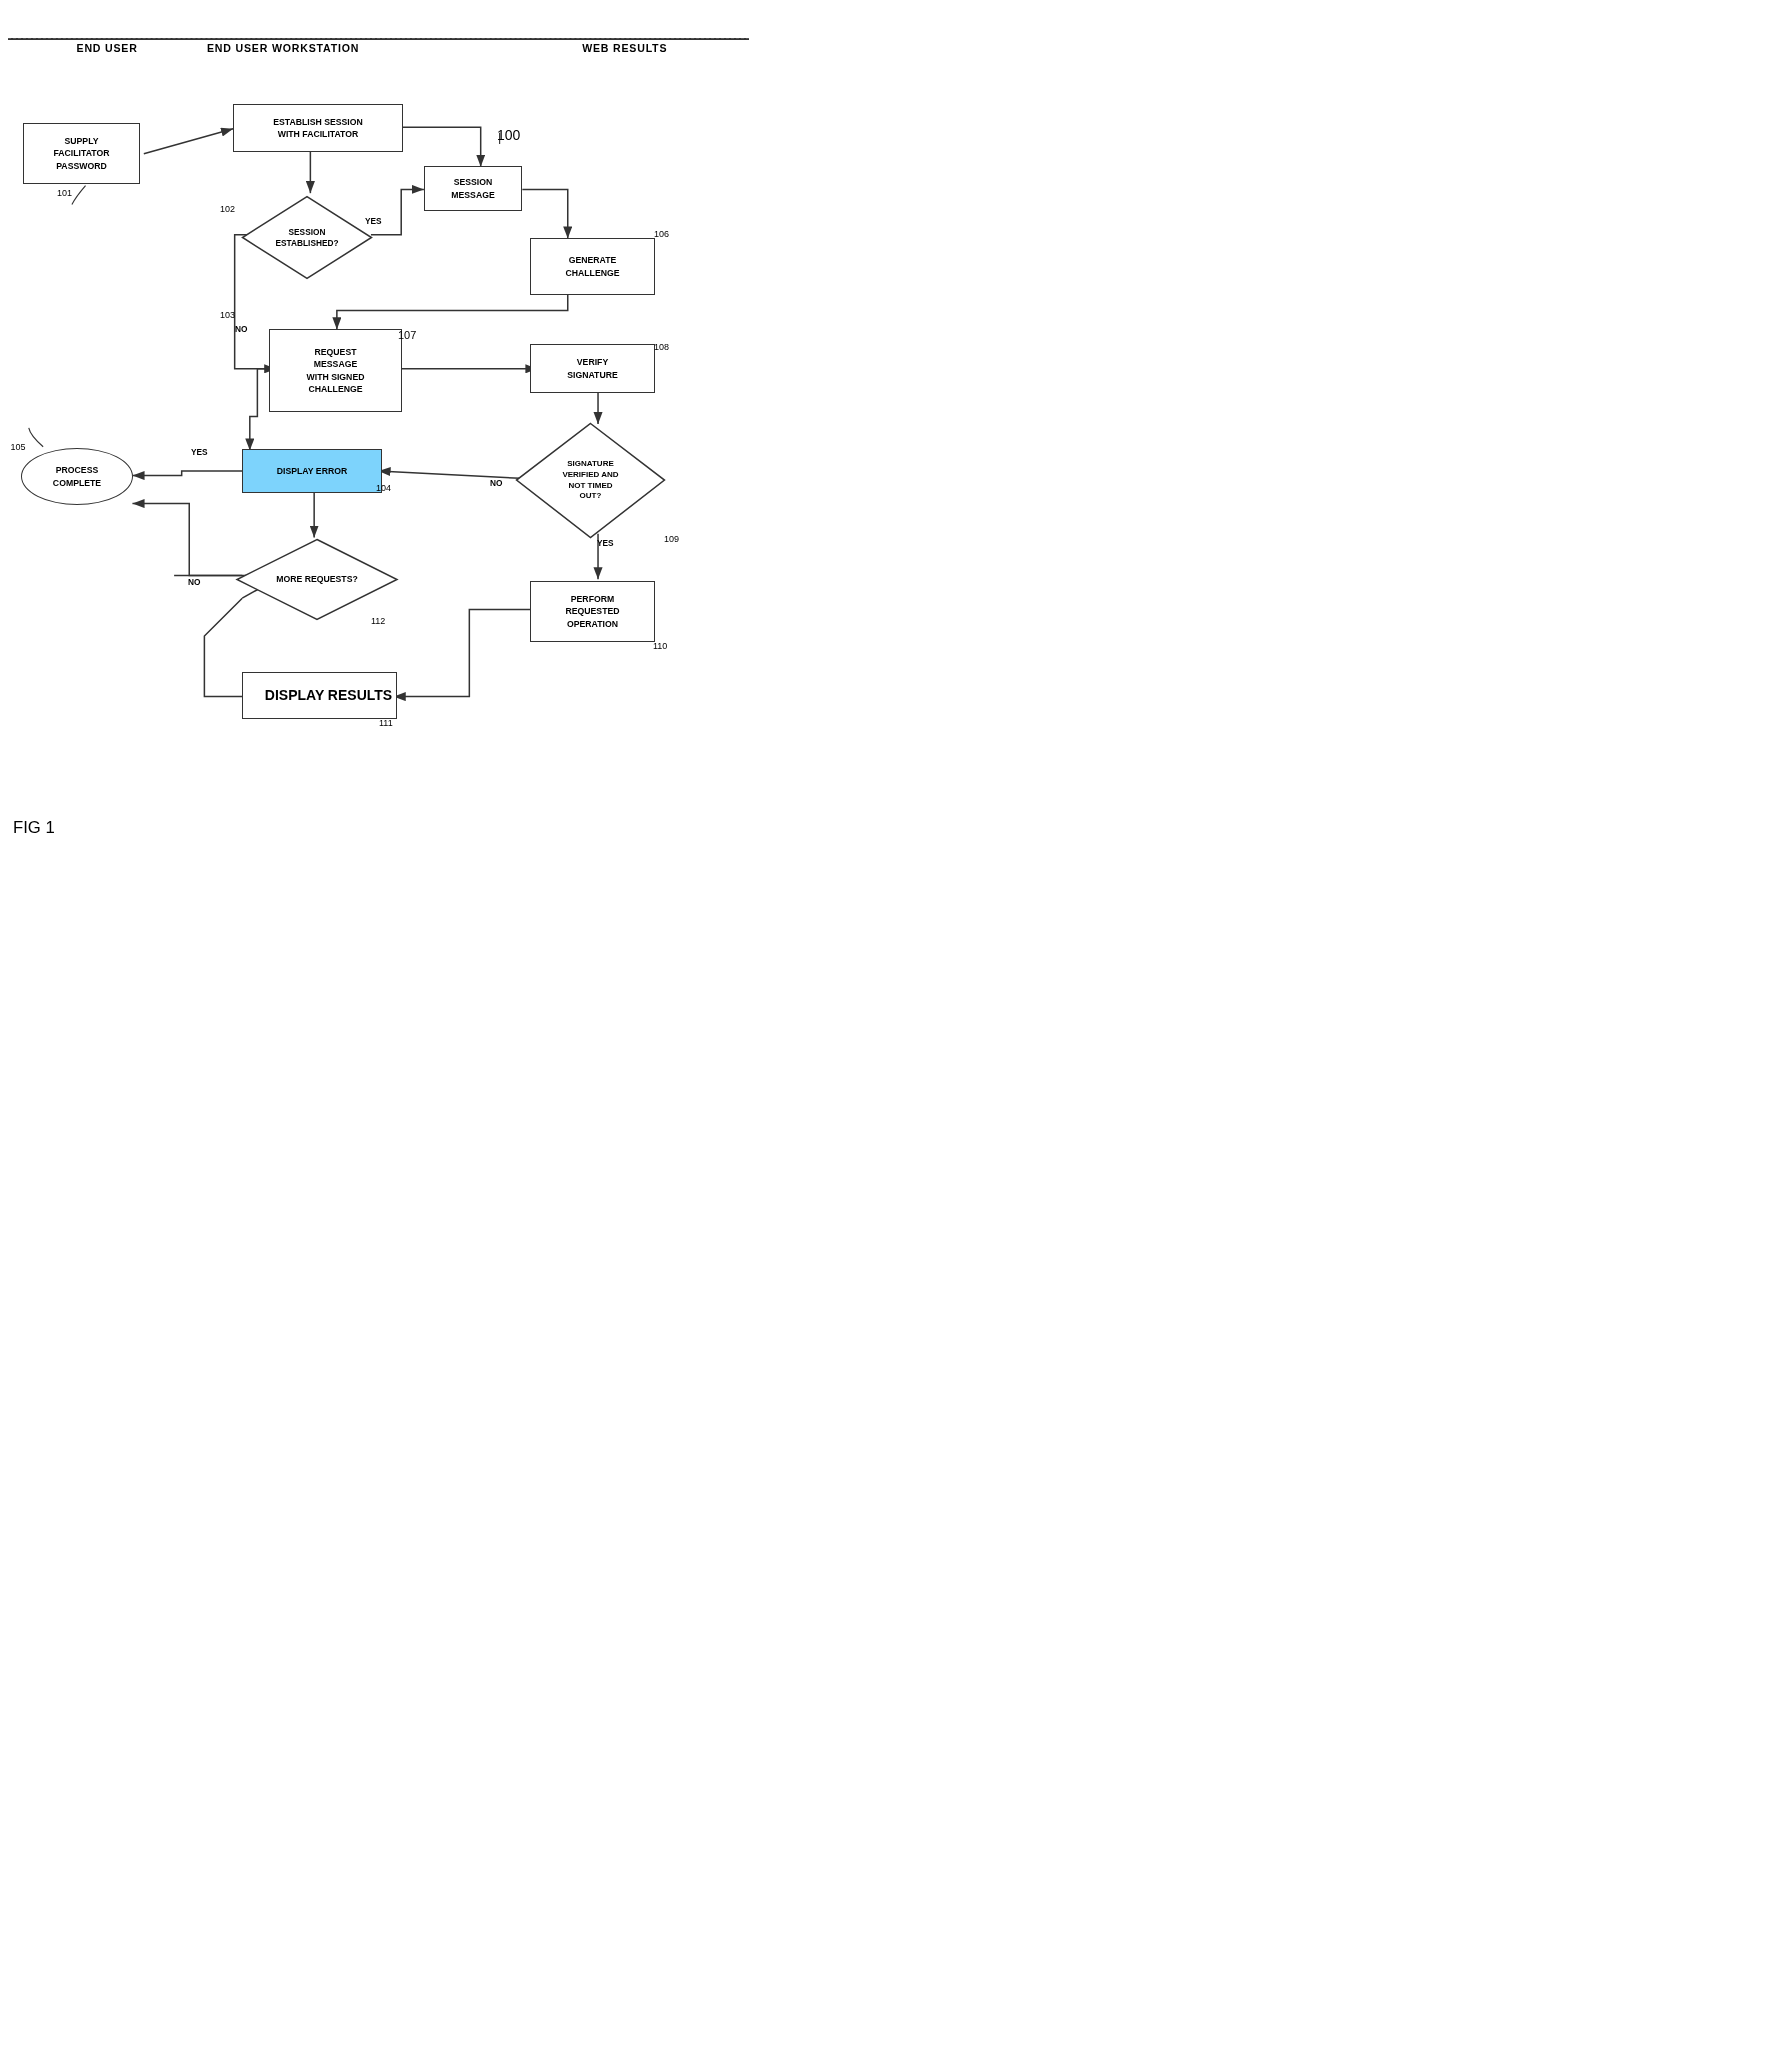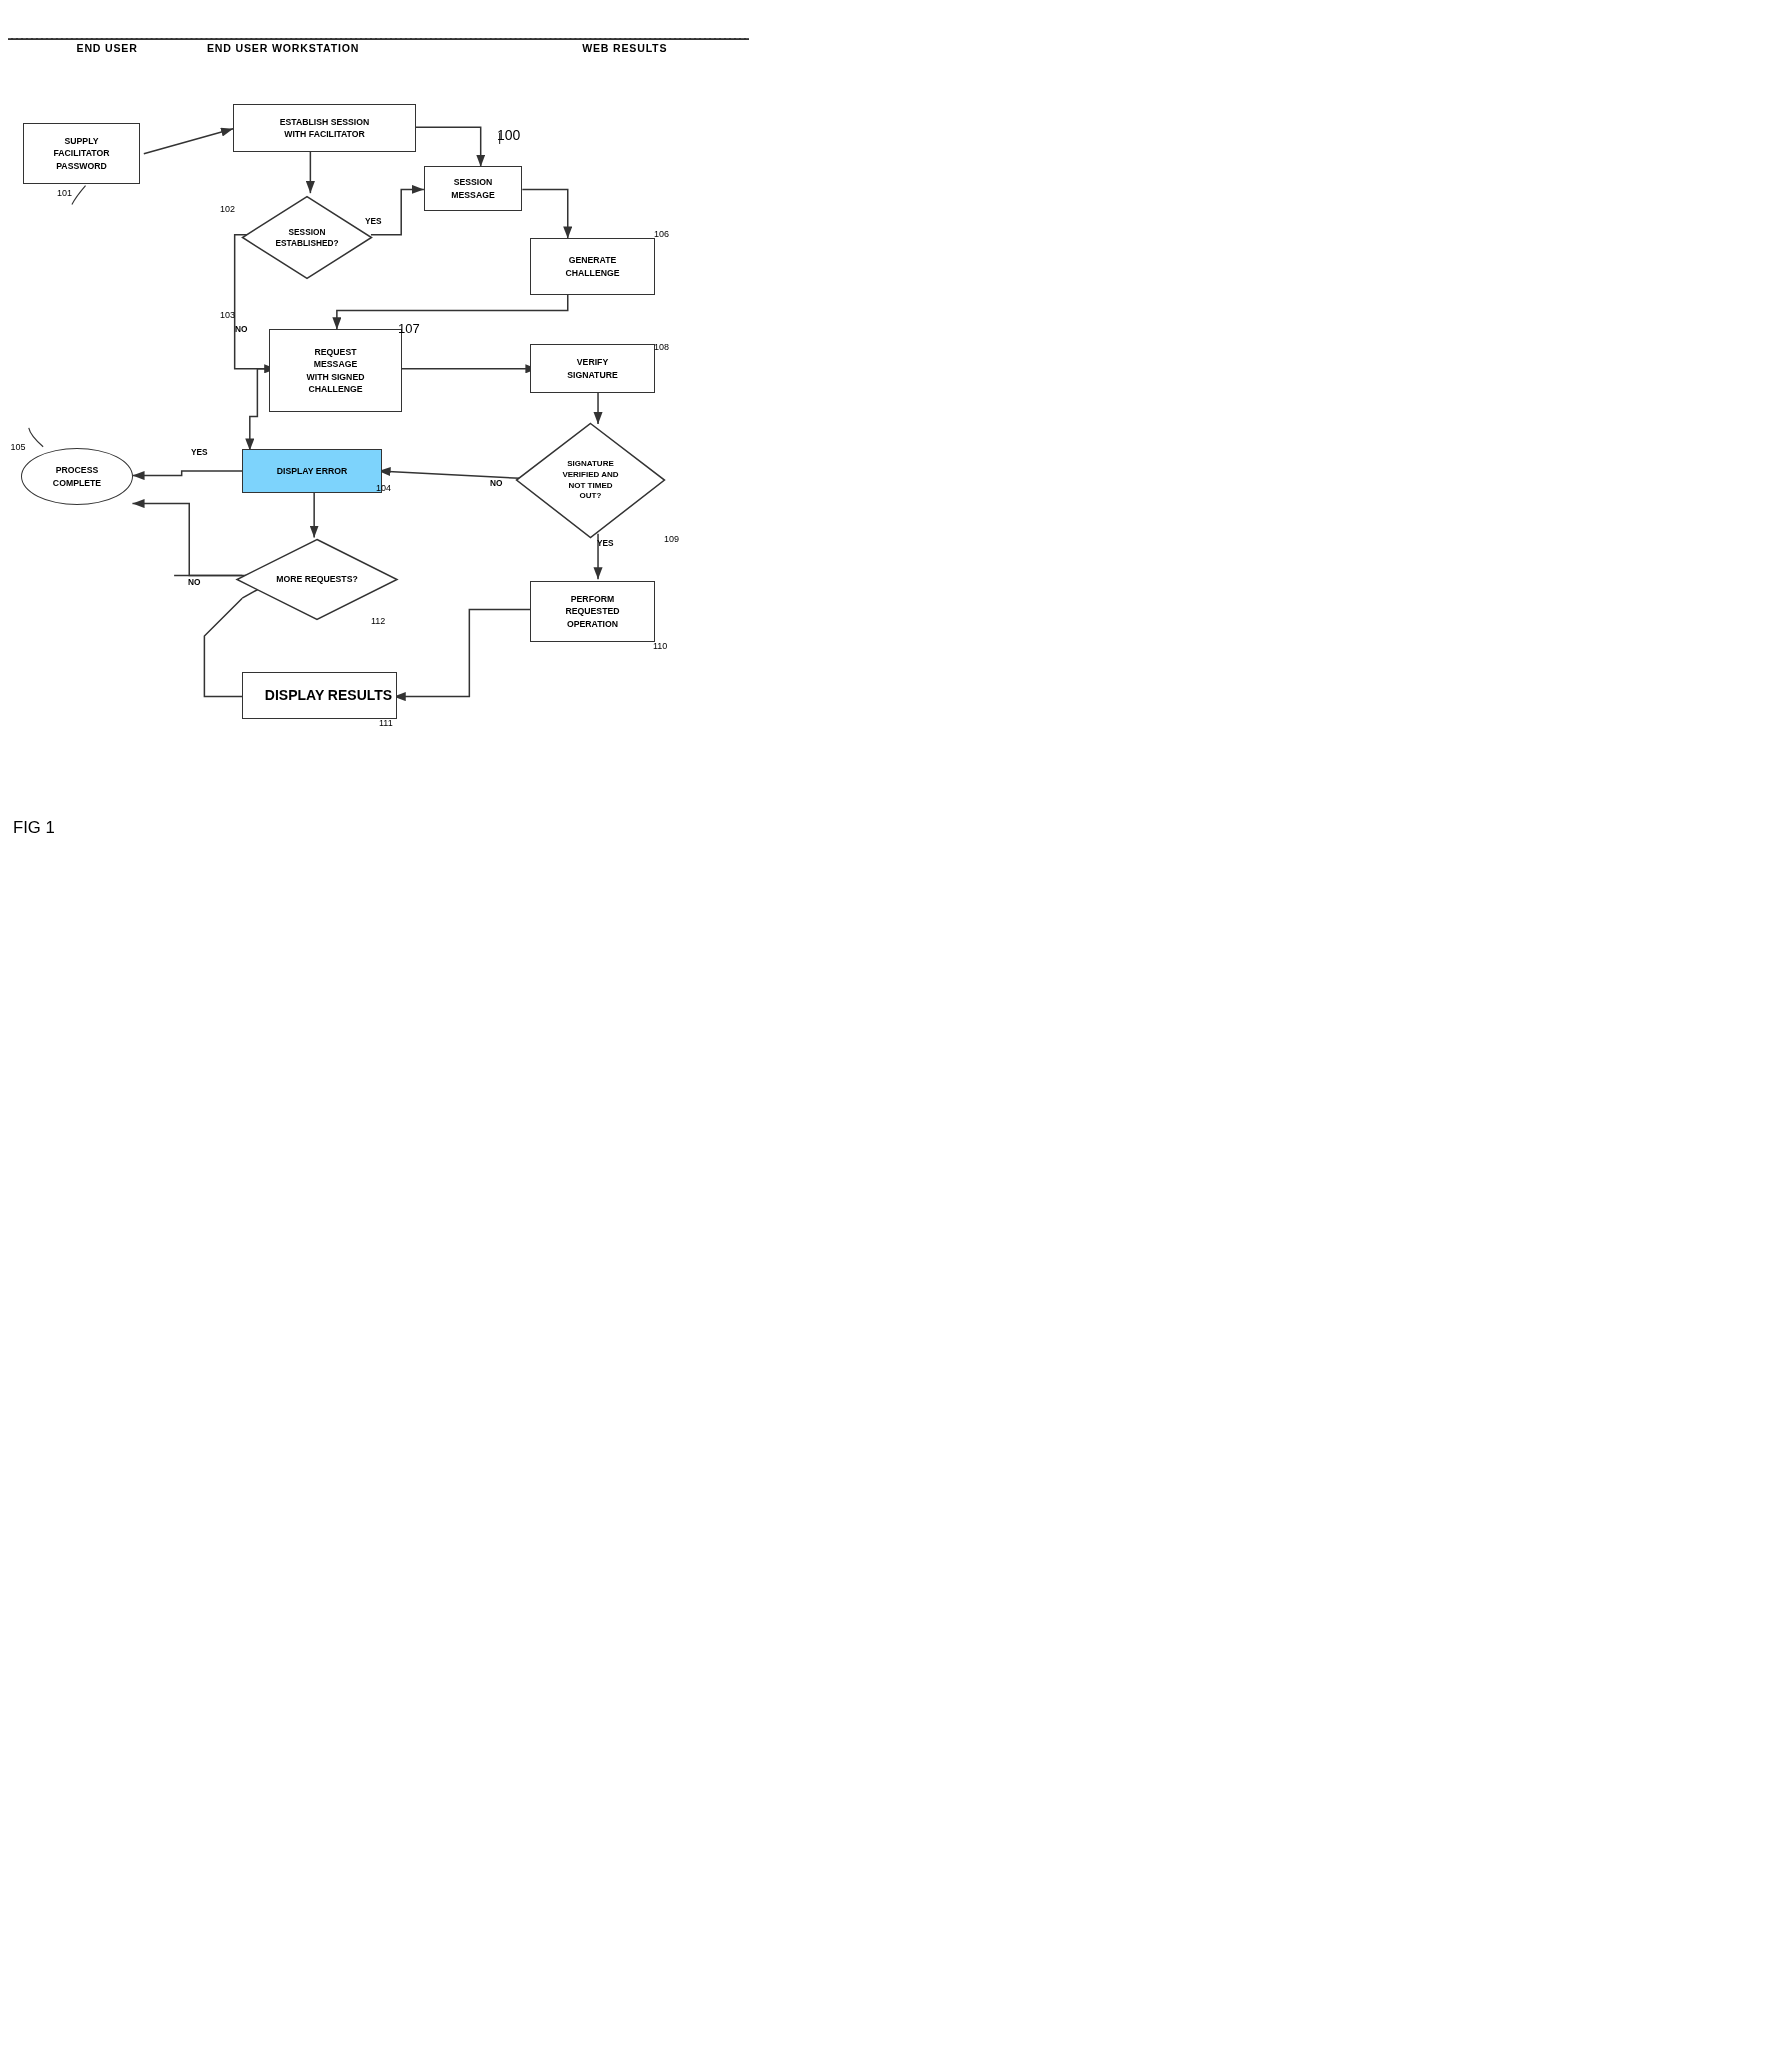--- a/index.html
+++ b/index.html
@@ -80,21 +80,21 @@
 
     <path d="M 57,570 Q 40,555 38,545" stroke="#333" stroke-width="1.5" fill="none"></path>
 
     <line x1="660" y1="155" x2="660" y2="170" stroke="#333" stroke-width="1.5"></line>
   </svg>
 
   <div style="position:absolute; top:108px; left:23px; width:117px; height:61px; border:1.5px solid #333; background:#fff; display:flex; align-items:center; justify-content:center; text-align:center; font-size:8.7px; font-weight:bold; line-height:1.4;">
     SUPPLY<br>FACILITATOR<br>PASSWORD
   </div>
 
-  <div style="position:absolute; top:89px; left:233px; width:183px; height:48px; border:1.5px solid #333; background:#fff; display:flex; align-items:center; justify-content:center; text-align:center; font-size:8.7px; font-weight:bold; line-height:1.4;">
+  <div style="position:absolute; top:89px; left:233px; width:170px; height:48px; border:1.5px solid #333; background:#fff; display:flex; align-items:center; justify-content:center; text-align:center; font-size:8.7px; font-weight:bold; line-height:1.4;">
     ESTABLISH SESSION<br>WITH FACILITATOR
   </div>
 
   <div style="position:absolute; top:151px; left:424px; width:98px; height:45px; border:1.5px solid #333; background:#fff; display:flex; align-items:center; justify-content:center; text-align:center; font-size:8.7px; font-weight:bold; line-height:1.4;">
     SESSION<br>MESSAGE
   </div>
 
   <div style="position:absolute; top:223px; left:530px; width:125px; height:57px; border:1.5px solid #333; background:#fff; display:flex; align-items:center; justify-content:center; text-align:center; font-size:8.7px; font-weight:bold; line-height:1.4;">
     GENERATE<br>CHALLENGE
   </div>
@@ -144,21 +144,21 @@
     DISPLAY RESULTS
   </div>
 
   <span style="position:absolute; top:112px; left:497px; font-size:14px;">100</span>
   <span style="position:absolute; top:173px; left:57px; font-size:9px;">101</span>
   <span style="position:absolute; top:189px; left:220px; font-size:9px;">102</span>
   <span style="position:absolute; top:295px; left:220px; font-size:9px;">103</span>
   <span style="position:absolute; top:468px; left:376px; font-size:9px;">104</span>
   <span style="position:absolute; top:427px; left:10.6px; font-size:9px;">105</span>
   <span style="position:absolute; top:214px; left:654px; font-size:9px;">106</span>
-  <span style="position:absolute; top:306px; left:398px; font-size:13px;">107</span>
+  <span style="position:absolute; top:314px; left:398px; font-size:11px;">107</span>
   <span style="position:absolute; top:327px; left:654px; font-size:9px;">108</span>
   <span style="position:absolute; top:519px; left:664px; font-size:9px;">109</span>
   <span style="position:absolute; top:626px; left:653px; font-size:9px;">110</span>
   <span style="position:absolute; top:703px; left:379px; font-size:9px;">111</span>
   <span style="position:absolute; top:601px; left:371px; font-size:9px;">112</span>
 
   <span style="position:absolute; top:201px; left:365px; font-size:8.3px; font-weight:bold;">YES</span>
   <span style="position:absolute; top:309px; left:235px; font-size:8.3px; font-weight:bold;">NO</span>
   <span style="position:absolute; top:432px; left:191px; font-size:8.3px; font-weight:bold;">YES</span>
   <span style="position:absolute; top:562px; left:188px; font-size:8.3px; font-weight:bold;">NO</span>

